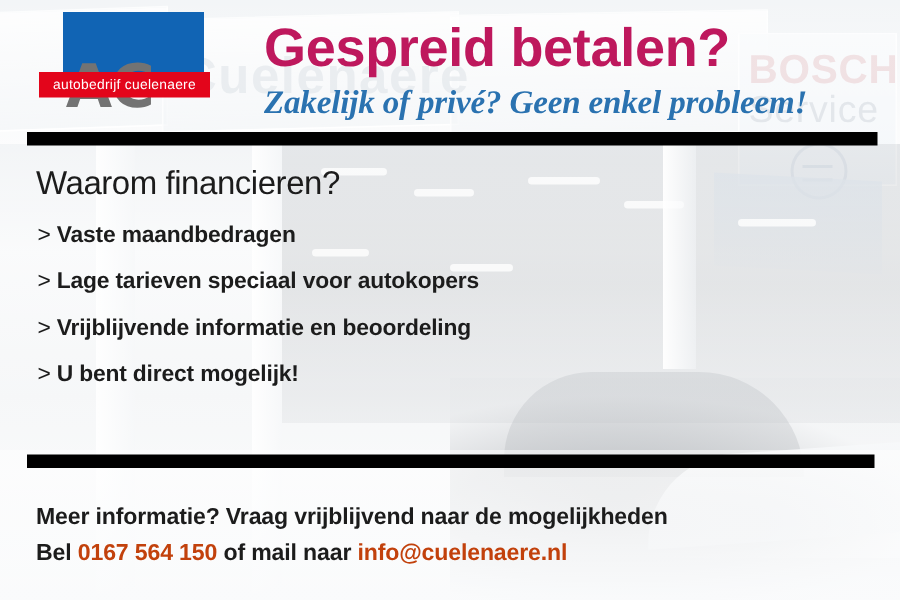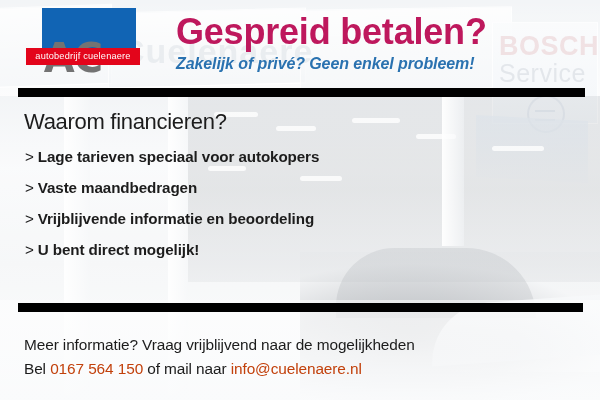--- a/index.html
+++ b/index.html
@@ -160,22 +160,22 @@
     font-family: "Liberation Sans", sans-serif;
   }
 
   .headline {
     position: absolute; left: 176px; top: 11px;
     font-size: 36px; font-weight: bold; color: #be185d;
     letter-spacing: -0.2px; white-space: nowrap;
   }
   .subhead {
     position: absolute; left: 176px; top: 55px;
-    font-size: 16px; font-style: italic; font-weight: bold;
-    color: #2a72b0; letter-spacing: -0.1px; white-space: nowrap;
+    font-size: 22px; font-style: italic; font-weight: bold;
+    color: #2a72b0; letter-spacing: -0.1px; white-space: nowrap; font-family: Liberation Serif, serif;
   }
 
   .rule {
     position: absolute; left: 18px; width: 567px; height: 9px;
     background: #000000;
   }
   .rule.top { top: 88px; }
   .rule.bottom { top: 303px; width: 565px; }
 
   .section-title {
@@ -187,21 +187,21 @@
   .bullet {
     font-size: 15.2px; font-weight: bold; color: #1c1c1c;
     letter-spacing: -0.1px; white-space: nowrap; margin-bottom: 13px;
     line-height: 18px;
   }
   .bullet .chev { font-weight: normal; margin-right: 4px; }
 
   .footer { position: absolute; left: 24px; top: 333px; width: 560px; }
   .footer-line {
     font-size: 15.4px; color: #1c1c1c; letter-spacing: -0.1px;
-    white-space: nowrap; line-height: 24px;
+    white-space: nowrap; line-height: 24px; font-weight: bold;
   }
   .link { color: #c2410c; }
 </style>
 </head>
 <body>
 
 <div id="banner">
 
   <div class="bg-layer">
     <div class="bg-base"></div>
@@ -252,24 +252,24 @@
 
     <div class="headline">Gespreid betalen?</div>
     <div class="subhead">Zakelijk of privé? Geen enkel probleem!</div>
 
     <div class="rule top"></div>
 
     <div class="section-title">Waarom financieren?</div>
 
     <div class="bullets">
       <div class="bullet">
+        <span class="chev">&gt;</span><span>Vaste maandbedragen</span>
+      </div>
+      <div class="bullet">
         <span class="chev">&gt;</span><span>Lage tarieven speciaal voor autokopers</span>
-      </div>
-      <div class="bullet">
-        <span class="chev">&gt;</span><span>Vaste maandbedragen</span>
       </div>
       <div class="bullet">
         <span class="chev">&gt;</span><span>Vrijblijvende informatie en beoordeling</span>
       </div>
       <div class="bullet">
         <span class="chev">&gt;</span><span>U bent direct mogelijk!</span>
       </div>
     </div>
 
     <div class="rule bottom"></div>

